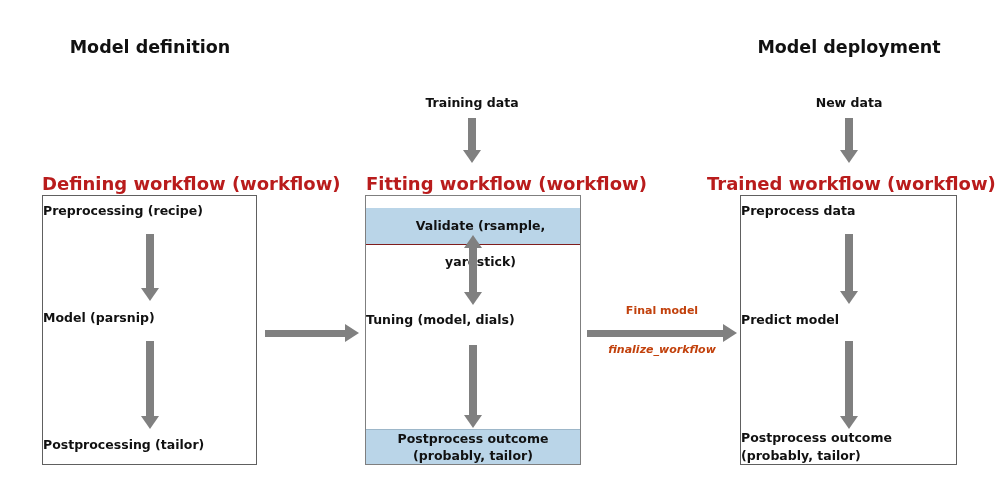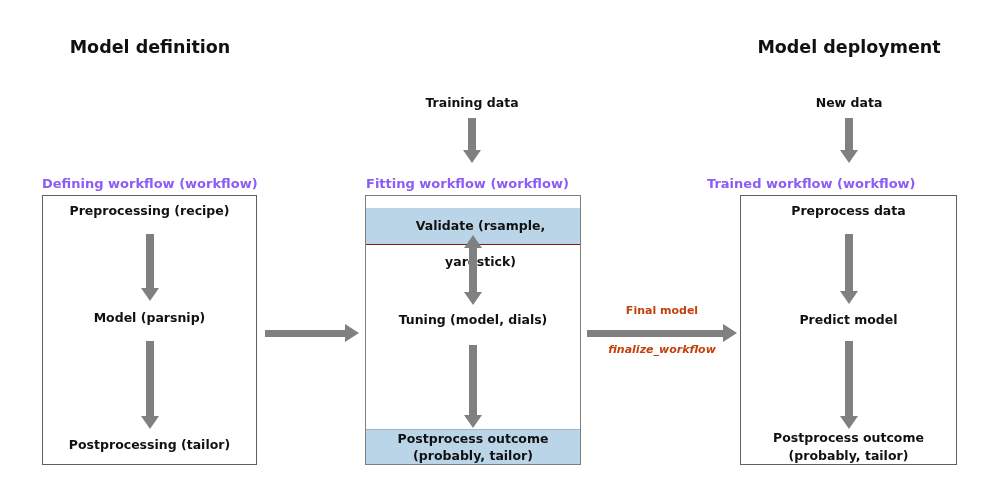--- a/index.html
+++ b/index.html
@@ -9,29 +9,29 @@
   }
   .col-title{
     position:absolute;top:36px;transform:translateX(-50%);
     font-size:17.5px;line-height:22px;white-space:nowrap;color:#111;
   }
   .pre-label{
     position:absolute;top:95px;transform:translateX(-50%);
     font-size:12.5px;line-height:16px;white-space:nowrap;color:#111;
   }
   .box-label{
-    position:absolute;top:177px;font-size:13px;line-height:14px;white-space:nowrap;color:#8b5cf6;
+    position:absolute;top:177px;font-size:18px;line-height:14px;white-space:nowrap;color:#b91c1c;
   }
   .wf-box{
     position:absolute;top:195px;height:270px;background:#ffffff;
     border:1px solid #606060;box-sizing:border-box;
   }
   .wf-box.mid{border:1.5px solid #7f7f7f;}
   .step{
-    position:absolute;left:0;width:100%;text-align:center;
+    position:absolute;left:0;width:100%;text-align:left;
     font-size:12.5px;line-height:16px;white-space:nowrap;color:#111;
   }
   .step.two-line{line-height:17.5px;white-space:normal;}
   .band{
     position:absolute;left:0;width:100%;background:#bad5e8;box-sizing:border-box;
     text-align:center;font-size:12.5px;color:#111;
   }
   .band.top{top:12px;height:37px;border-bottom:1px solid #7f1d1d;line-height:36px;padding-left:15px;}
   .band.bottom{bottom:0;height:35px;border-top:1px solid #9db7c9;line-height:16.5px;padding-top:1px;}
   

